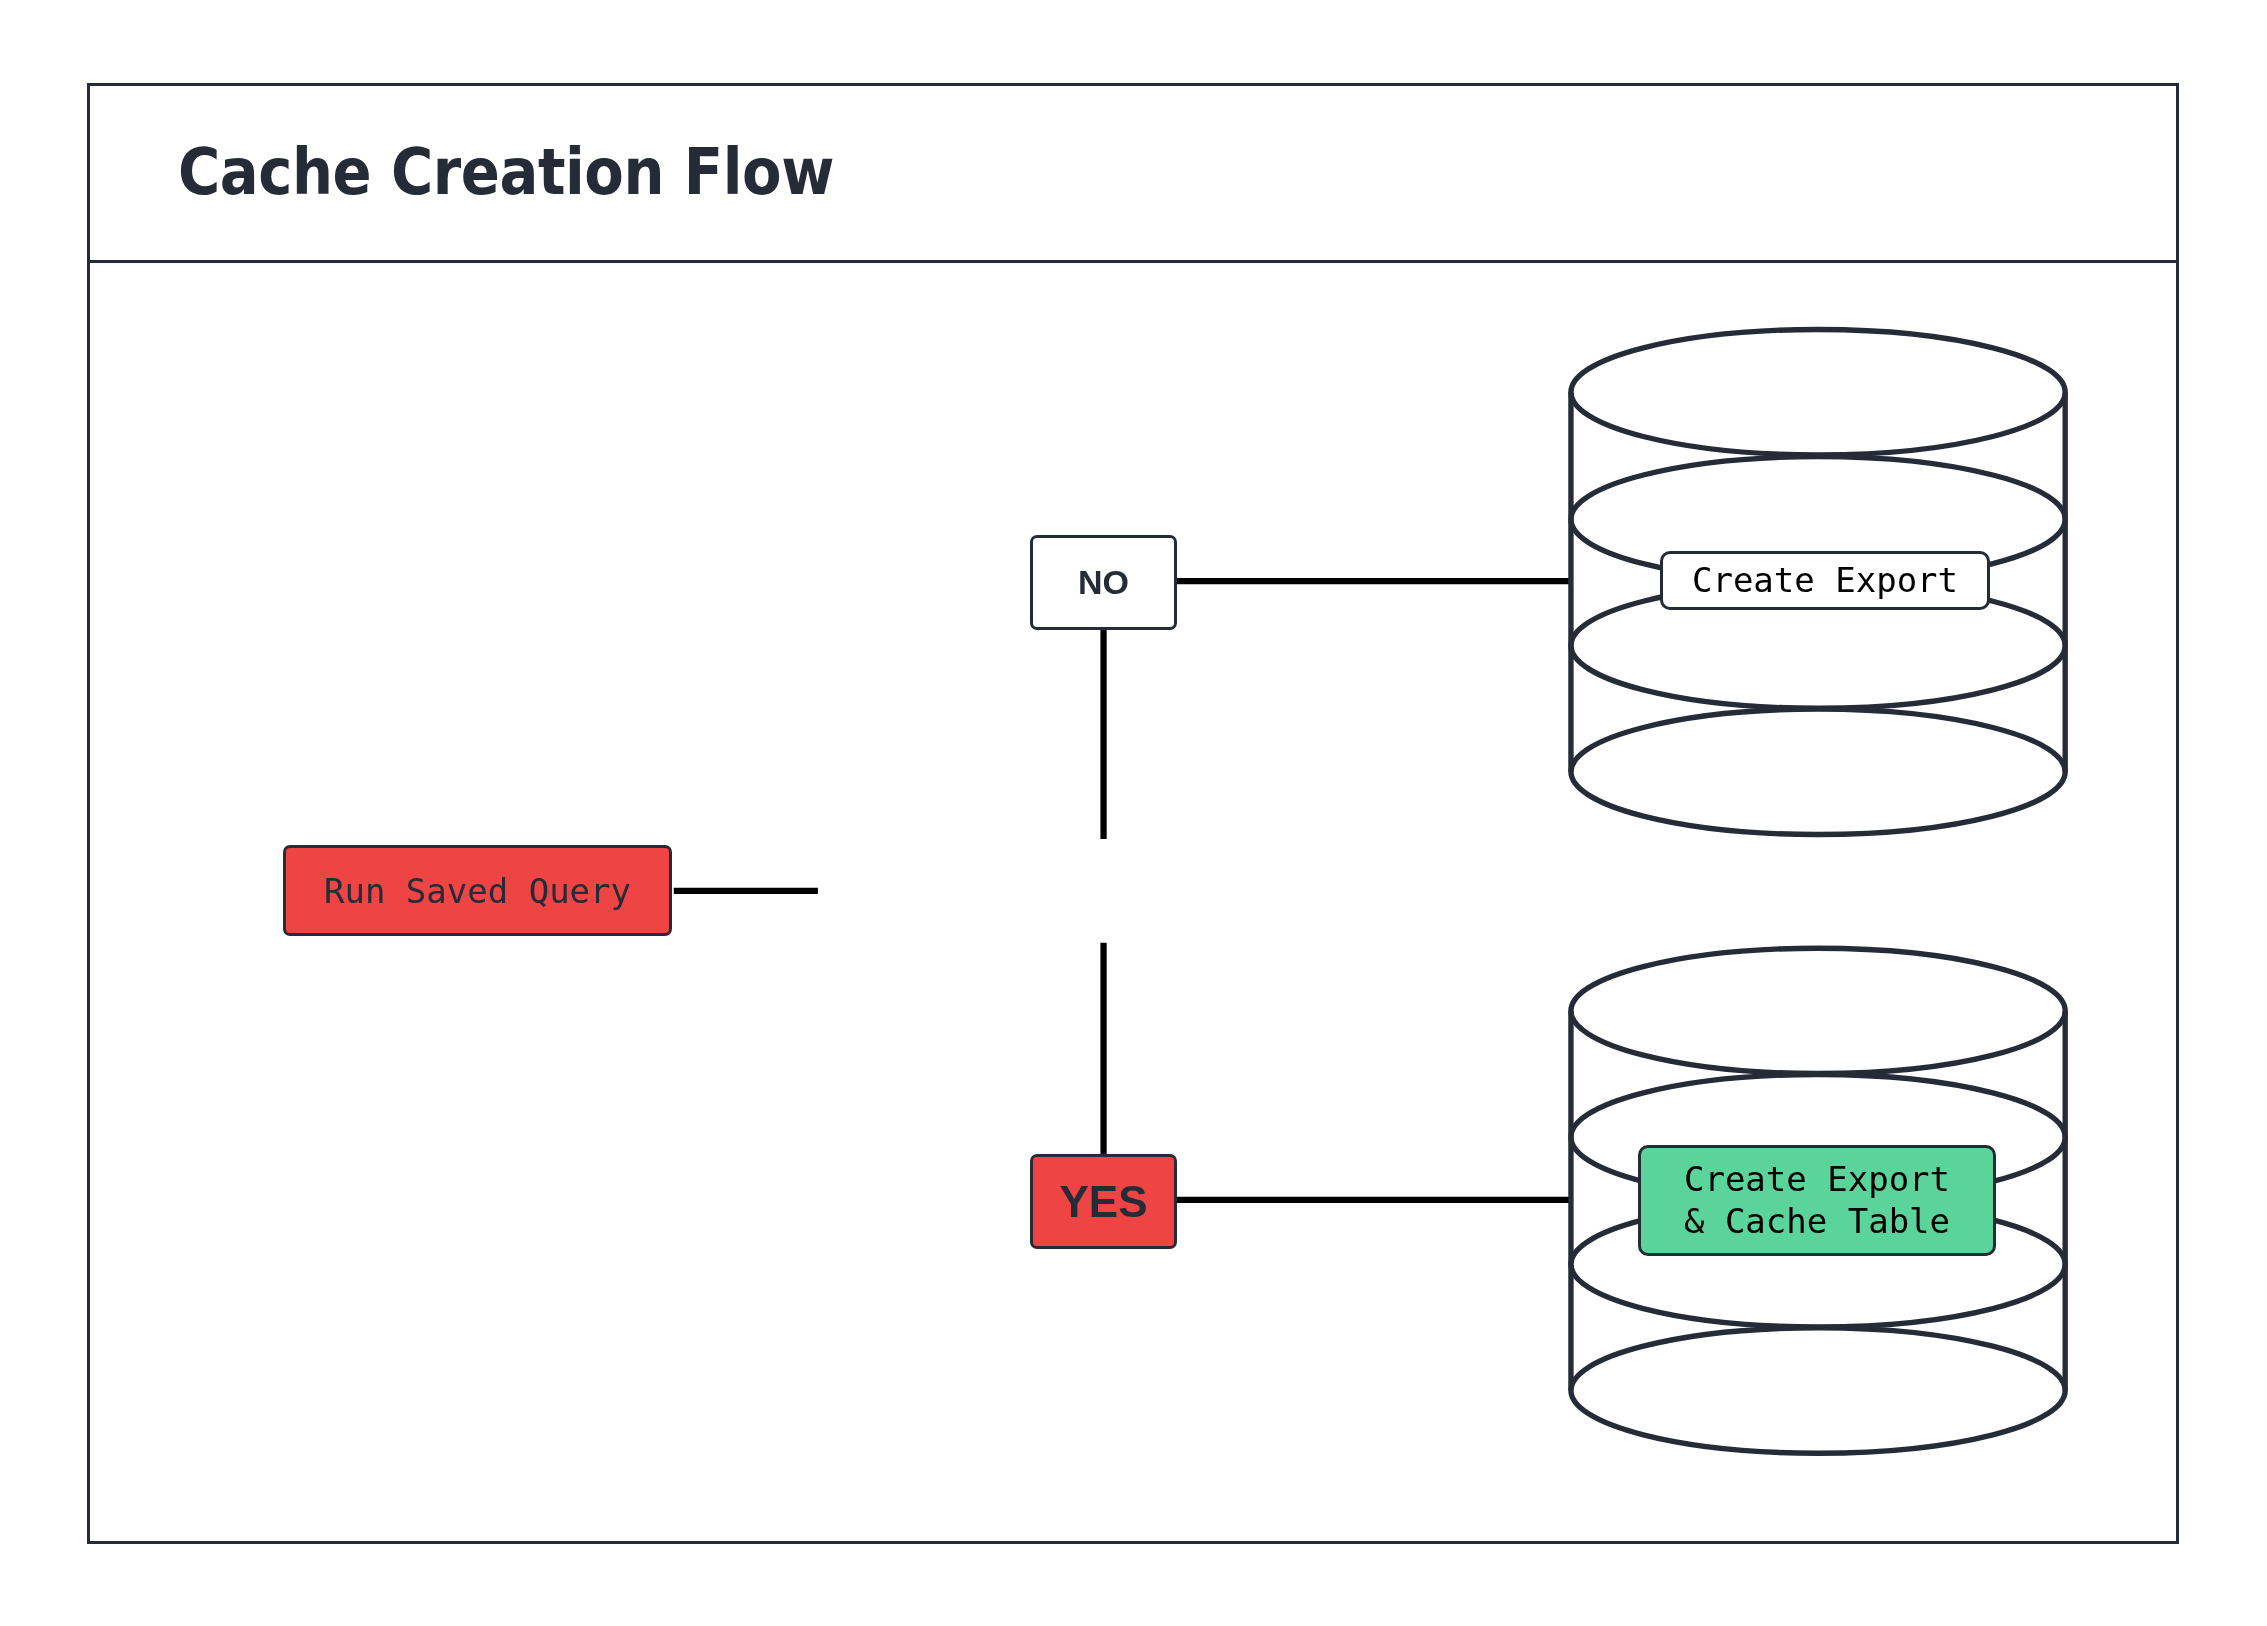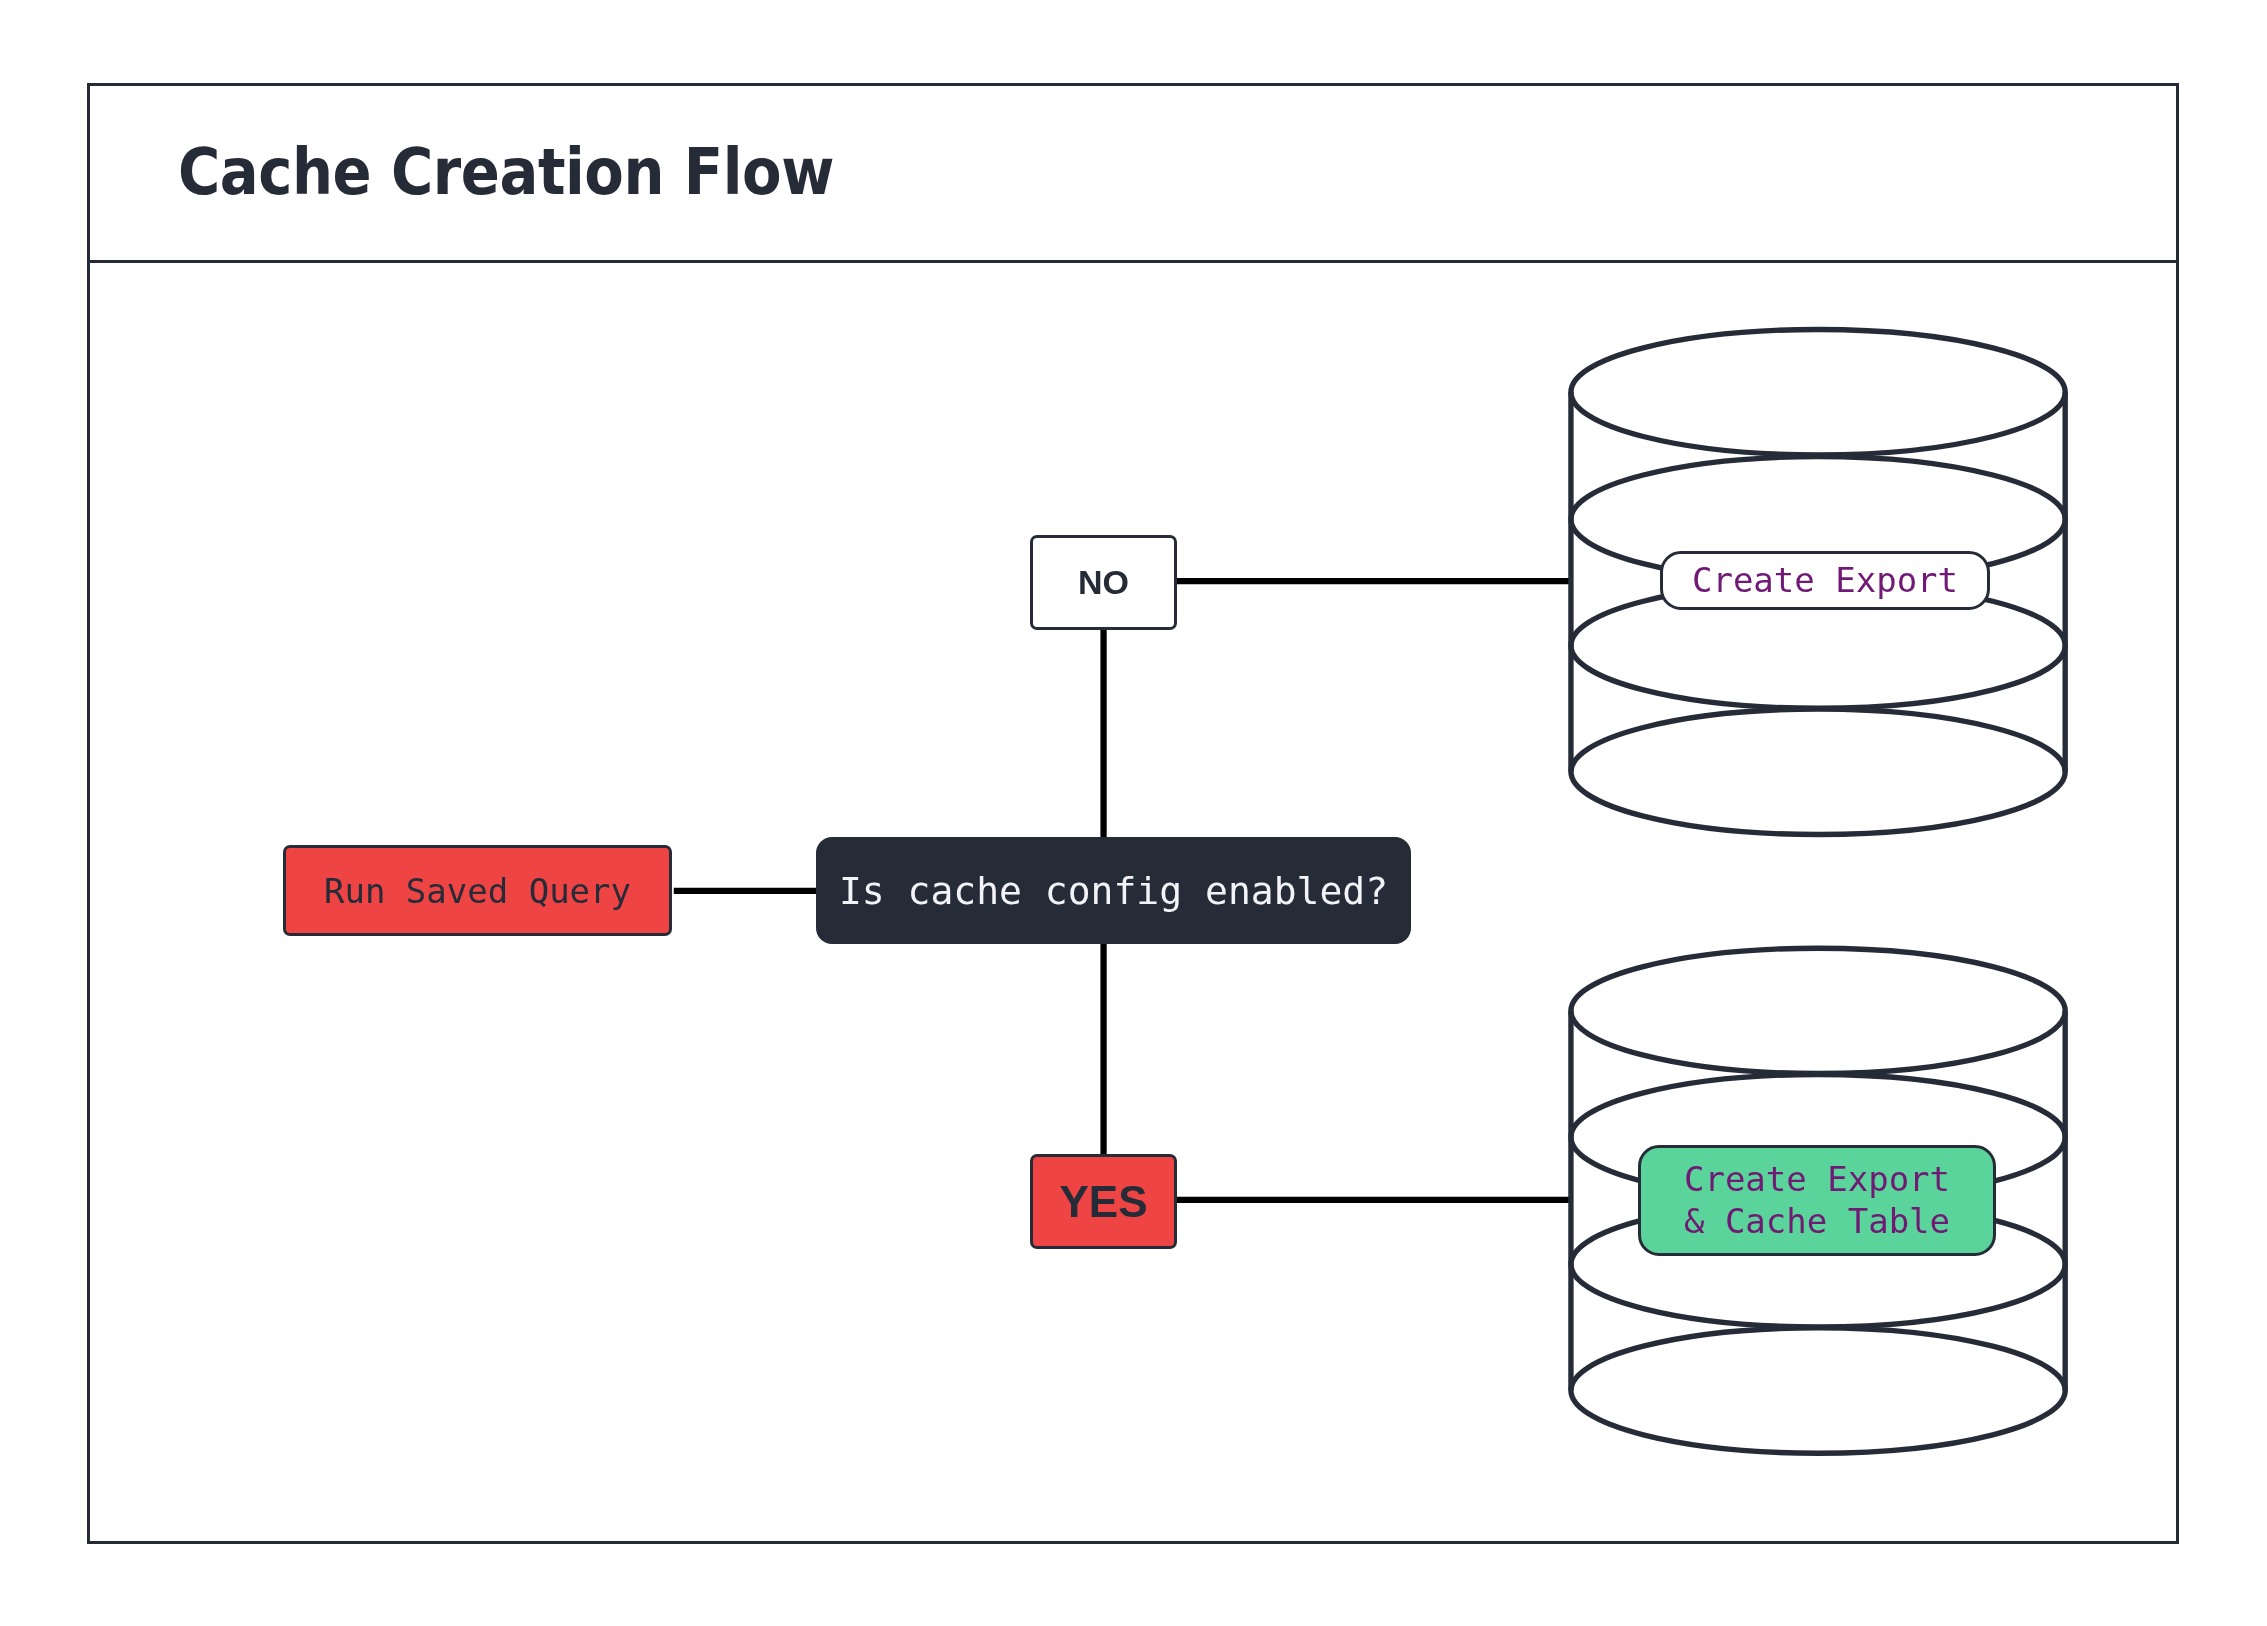--- a/index.html
+++ b/index.html
@@ -110,23 +110,23 @@
 
   
   .db-label {
     position: absolute;
     box-sizing: border-box;
     display: flex;
     align-items: center;
     justify-content: center;
     text-align: center;
     border: 3.6px solid #262b38;
-    border-radius: 21px;
+    border-radius: 10px;
     background: #ffffff;
-    color: #701a75;
+    color: #000000;
     font-family: "DejaVu Sans Mono", "Liberation Mono", monospace;
     font-size: 34px;
     line-height: 1.22;
     white-space: pre-line;
   }
   #db-label-top {
     left: 1660px; top: 551px; width: 330px; height: 59px;
   }
   #db-label-bottom {
     left: 1638px; top: 1145px; width: 358px; height: 111px;
@@ -171,21 +171,20 @@
       <line x1="2306" y1="1129" x2="2306" y2="1553"></line>
       <ellipse cx="2030" cy="1129" rx="276" ry="70"></ellipse>
       <ellipse cx="2030" cy="1270" rx="276" ry="70"></ellipse>
       <ellipse cx="2030" cy="1412" rx="276" ry="70"></ellipse>
       <ellipse cx="2030" cy="1553" rx="276" ry="70"></ellipse>
     </g>
   </svg>
 
   <div class="node green mono" id="node-run-saved-query">Run Saved Query</div>
 
-  <div class="node dark mono" id="node-decision">Is cache config enabled?</div>
 
   <div class="node sans" id="node-no">NO</div>
 
   <div class="node green sans" id="node-yes">YES</div>
 
   <div class="db-label" id="db-label-top">Create Export</div>
 
   <div class="db-label" id="db-label-bottom">Create Export
 &amp; Cache Table</div>
 

